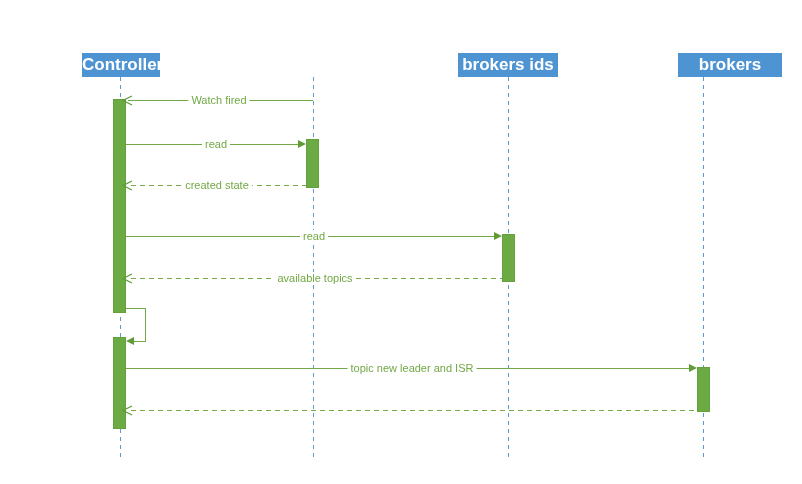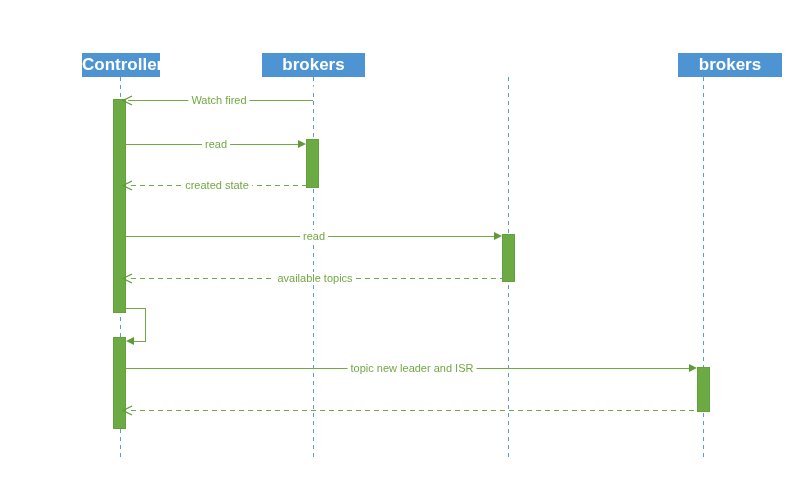--- a/index.html
+++ b/index.html
@@ -53,21 +53,21 @@
     border-right:8px solid #5f9c38;
     border-top:4px solid transparent;border-bottom:4px solid transparent;
   }
 </style>
 </head>
 <body>
 
 <div class="canvas">
 
   <div class="participant" style="left:82px;width:78px;">Controller</div>
-  <div class="participant" style="left:262px;width:103px;">brokers topics</div>
+  <div class="participant" style="left:458px;width:100px;">brokers ids</div>
   <div class="participant" style="left:678px;width:104px;">brokers state</div>
 
   <div class="lifeline" style="left:120px;"></div>
   <div class="lifeline" style="left:313px;"></div>
   <div class="lifeline" style="left:508px;"></div>
   <div class="lifeline" style="left:703px;"></div>
 
   <div class="activation" style="left:113px;top:99px;height:214px;"></div>
   <div class="activation" style="left:113px;top:337px;height:92px;"></div>
   <div class="activation" style="left:306px;top:139px;height:49px;"></div>

